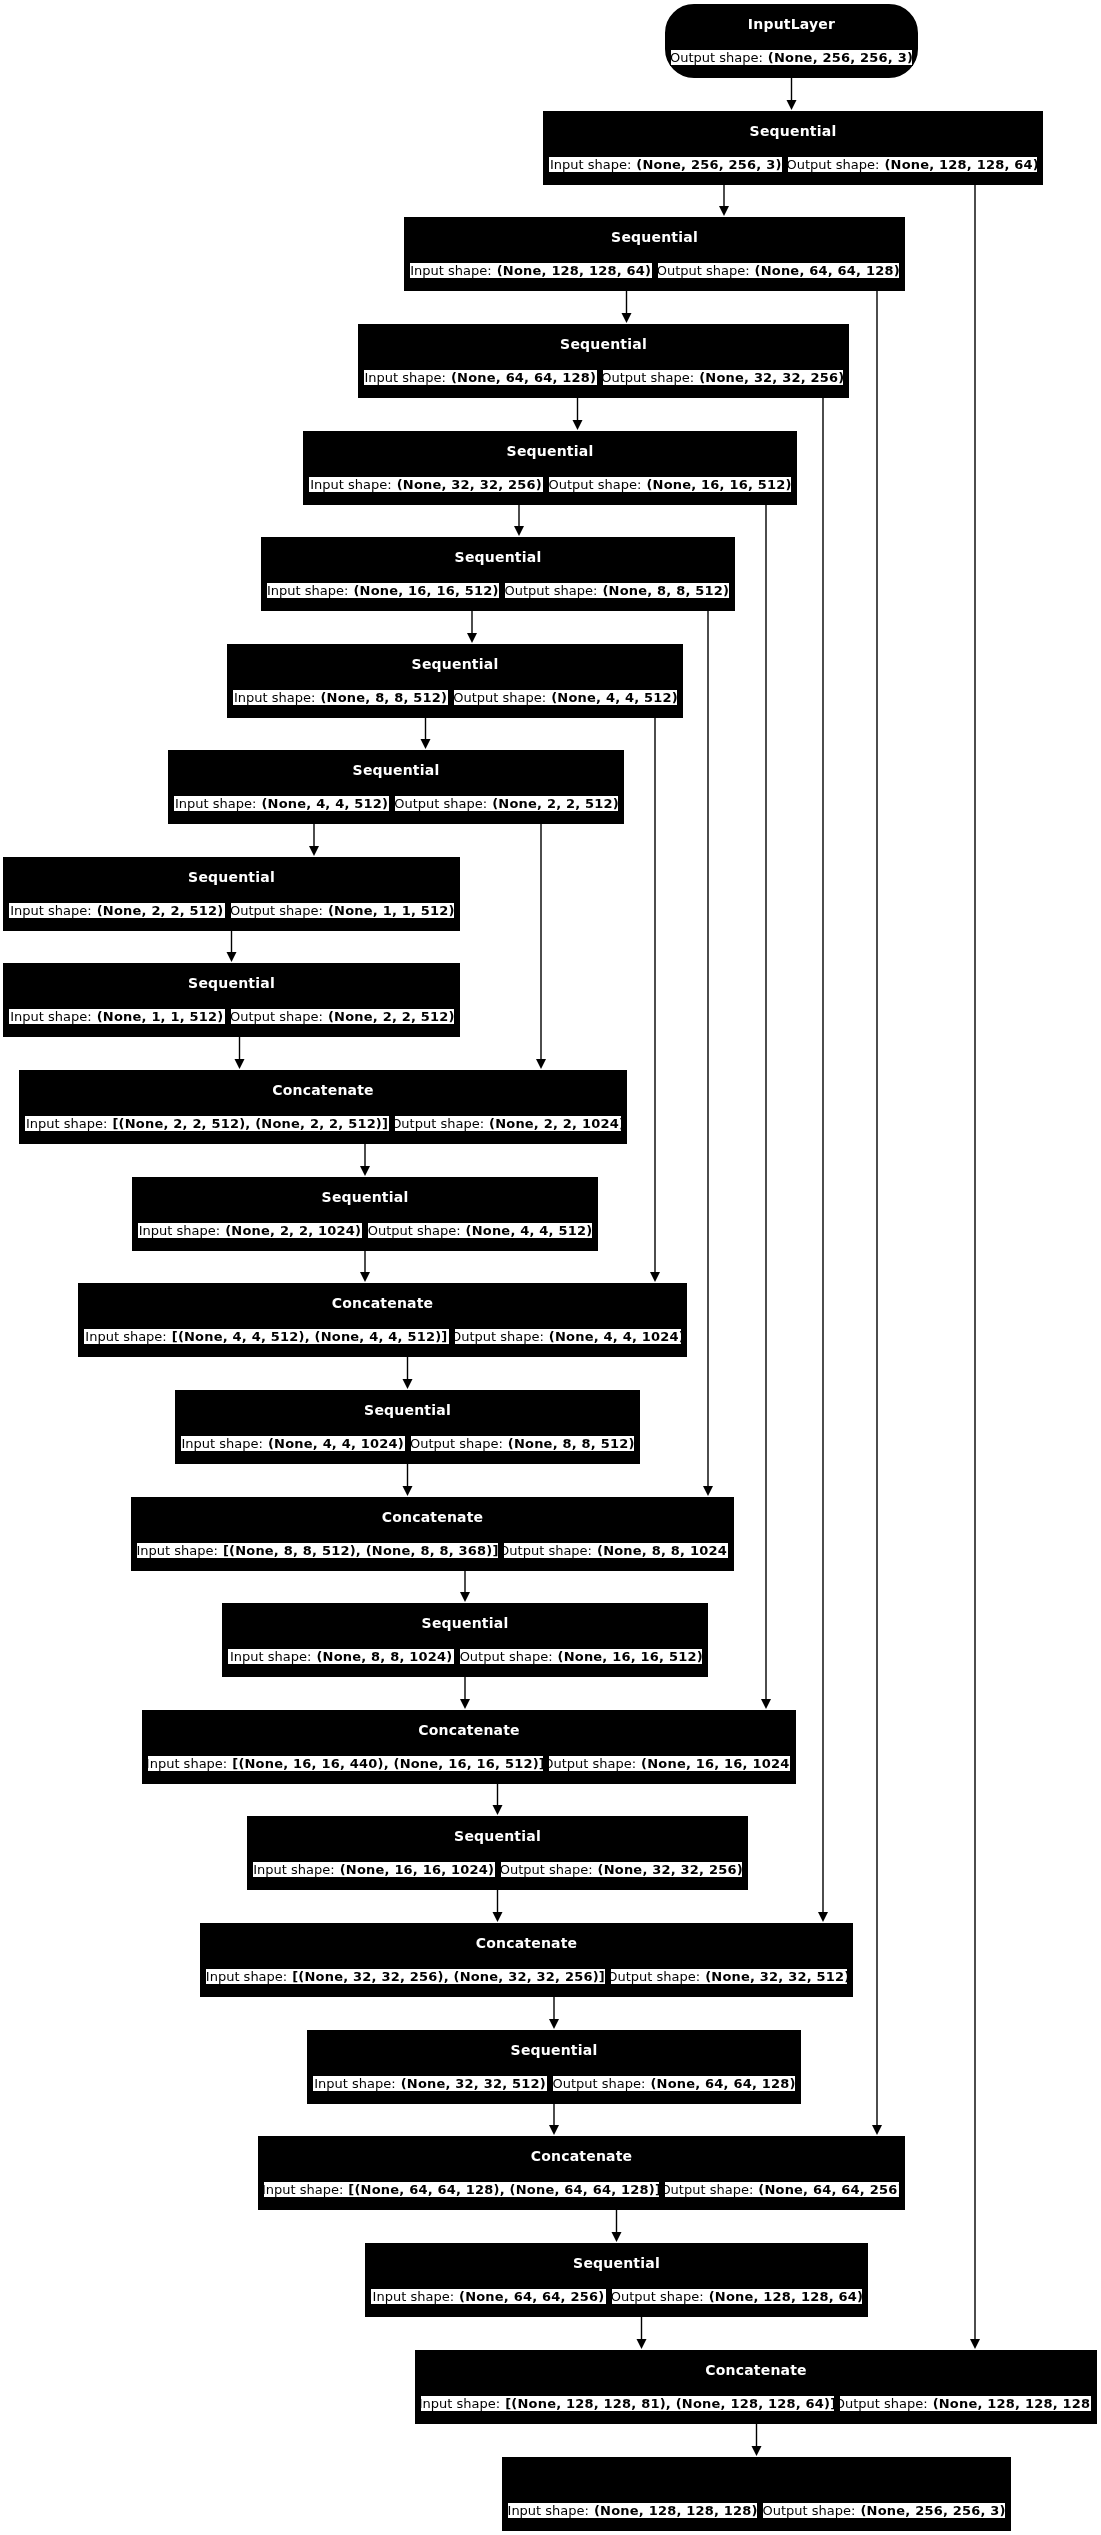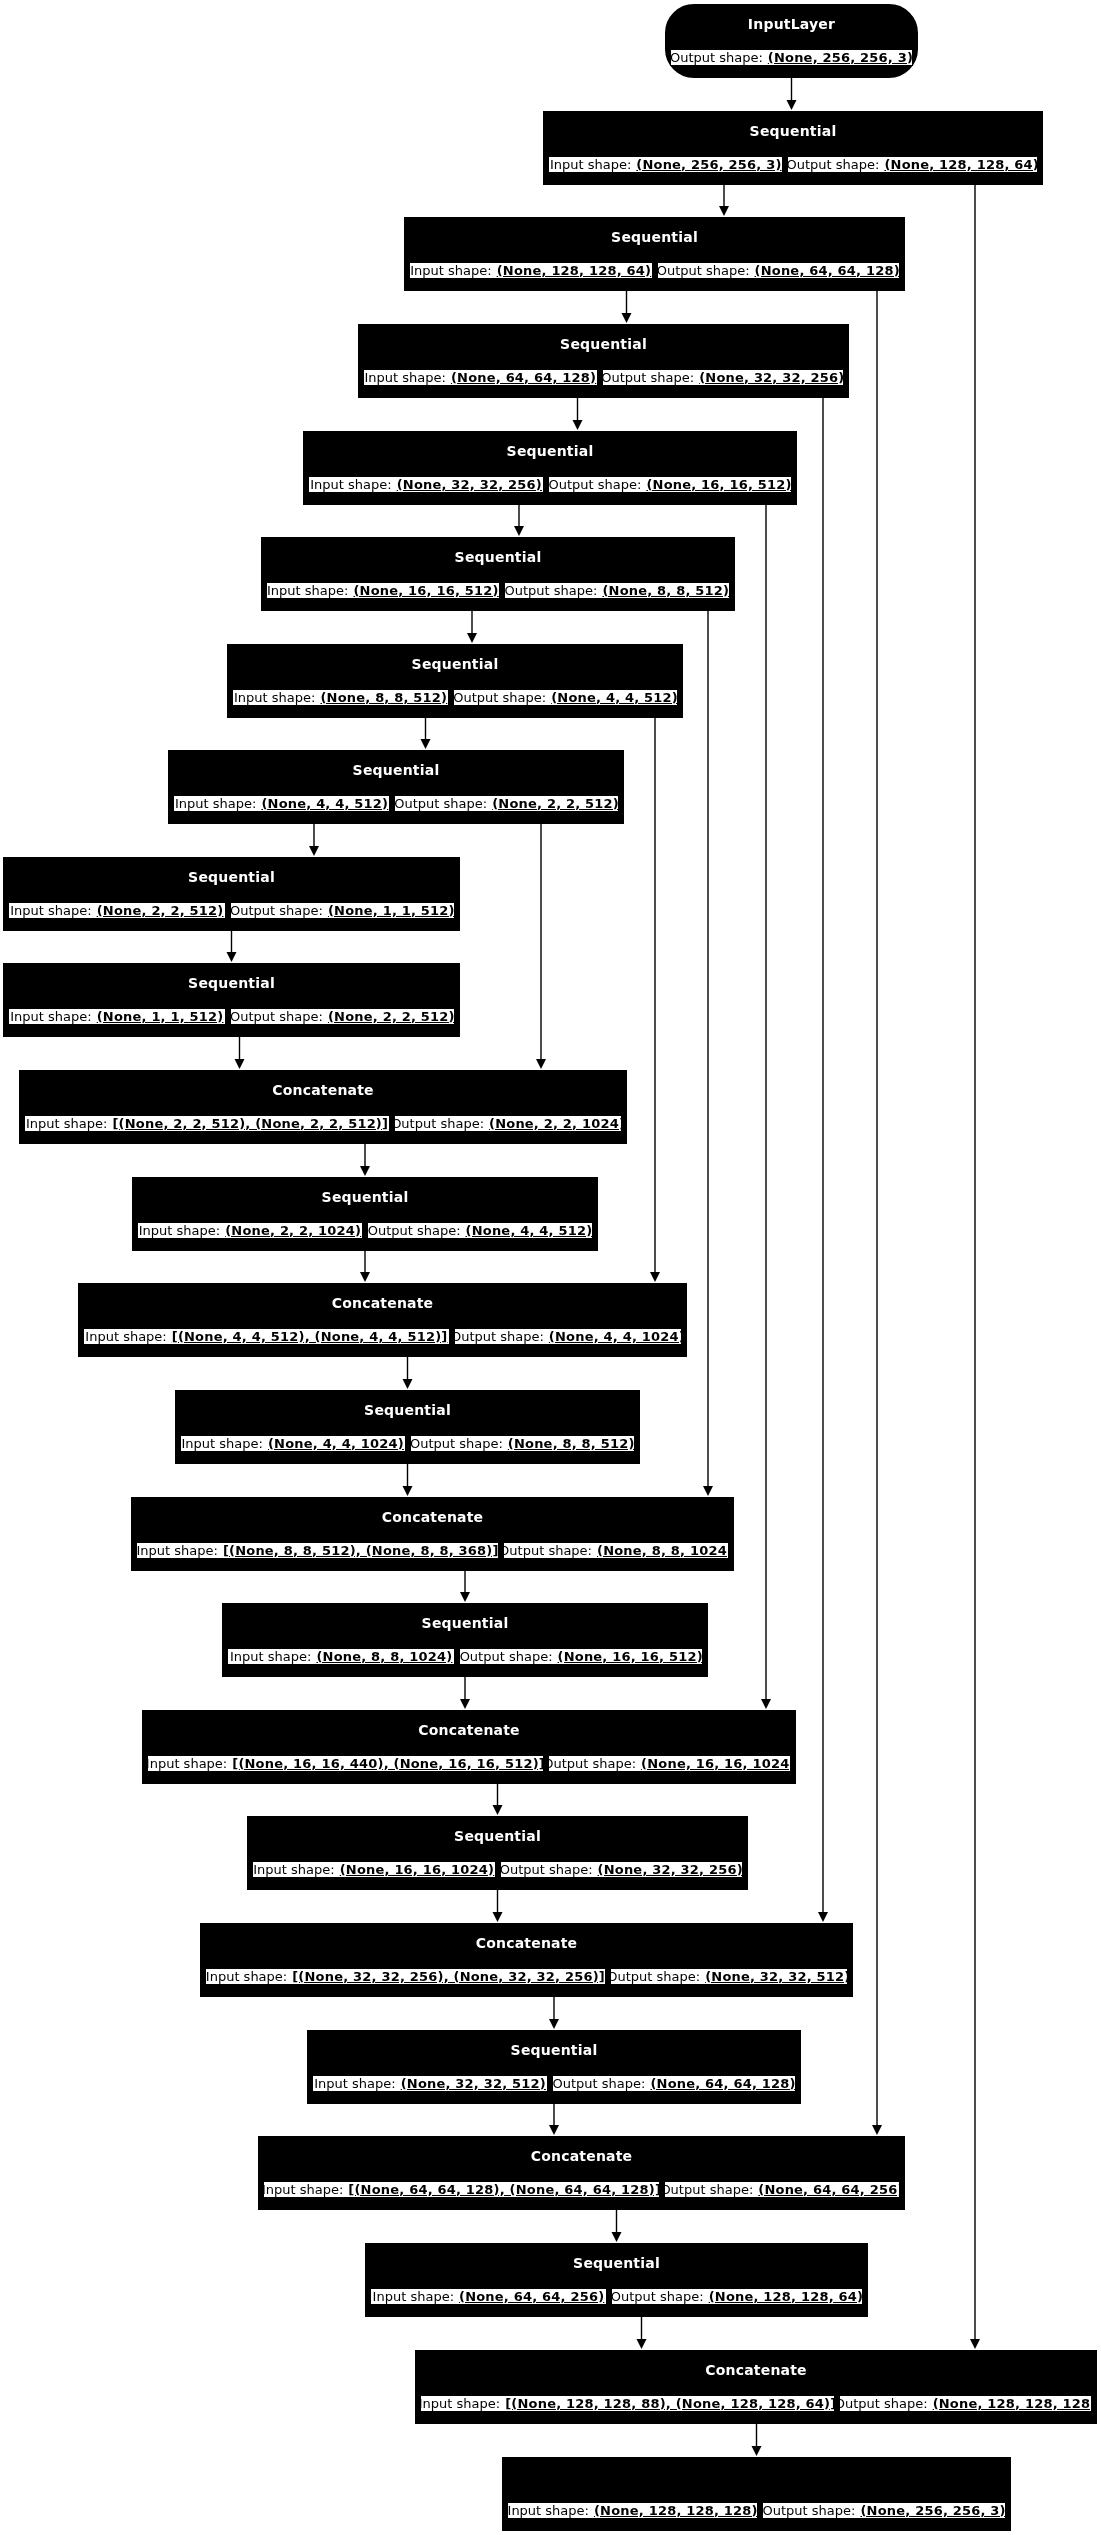--- a/index.html
+++ b/index.html
@@ -35,21 +35,21 @@
   .shape-cell{
     background:#ffffff;
     border:1px solid #000000;
     box-sizing:border-box;
     display:flex;align-items:center;justify-content:center;
     white-space:nowrap;
     overflow:hidden;
     font-size:13px;
     color:#000000;
   }
-  .shape-cell b{margin-left:5px;letter-spacing:0.2px;text-decoration:underline;}
+  .shape-cell b{margin-left:5px;letter-spacing:0.2px;}
 </style>
 </head>
 <body>
 
 <div class="canvas">
   <svg id="edge-layer" width="1101" height="2535" viewBox="0 0 1101 2535" xmlns="http://www.w3.org/2000/svg">
       <line x1="791.5" y1="76" x2="791.5" y2="102" stroke="#000000" stroke-width="1.4"></line>
       <polygon points="786.5,100 796.5,100 791.5,110" fill="#000000"></polygon>
       <line x1="724" y1="183" x2="724" y2="208" stroke="#000000" stroke-width="1.4"></line>
       <polygon points="719,206 729,206 724,216" fill="#000000"></polygon>
@@ -391,21 +391,21 @@
             <span>Output shape:</span>
             <b>(None, 128, 128, 64)</b>
           </div>
         </div>
       </div>
       <div class="node" style="left: 415px; top: 2350px; width: 682px;">
         <div class="node-title">Concatenate</div>
         <div class="node-cells">
           <div class="shape-cell" style="flex-grow: 56; flex-basis: 0px;">
             <span>Input shape:</span>
-            <b>[(None, 128, 128, 88), (None, 128, 128, 64)]</b>
+            <b>[(None, 128, 128, 81), (None, 128, 128, 64)]</b>
           </div>
           <div class="shape-cell" style="flex-grow: 34; flex-basis: 0px;">
             <span>Output shape:</span>
             <b>(None, 128, 128, 128)</b>
           </div>
         </div>
       </div>
       <div class="node" style="left: 502px; top: 2457px; width: 509px;">
         <div class="node-cells">
           <div class="shape-cell" style="flex-grow: 33; flex-basis: 0px;">

